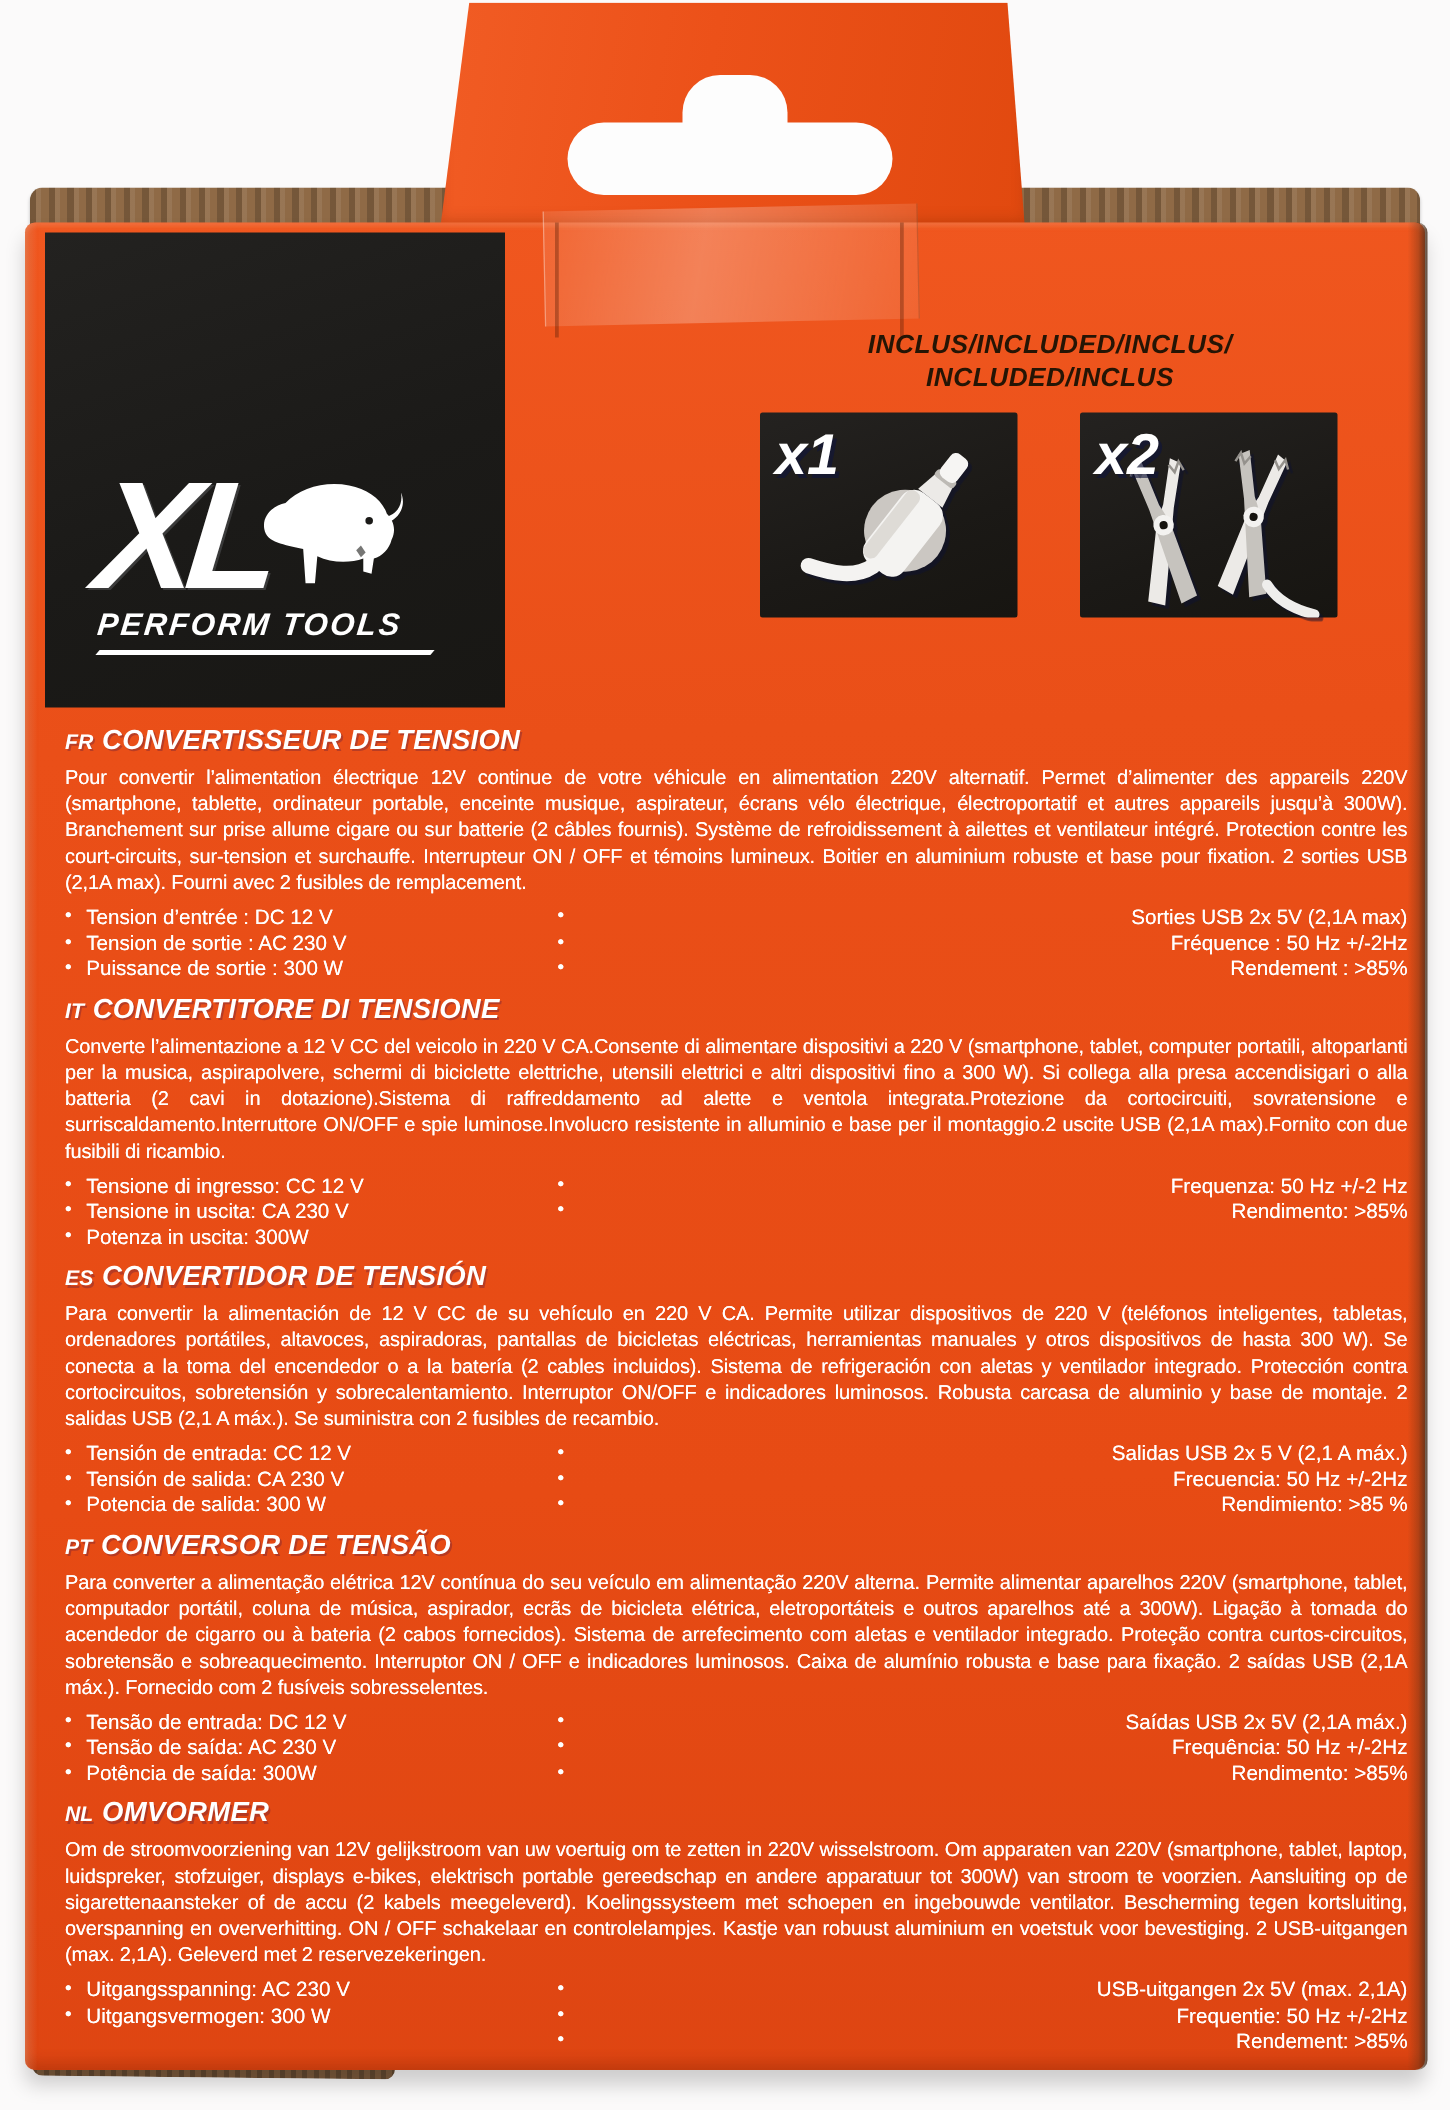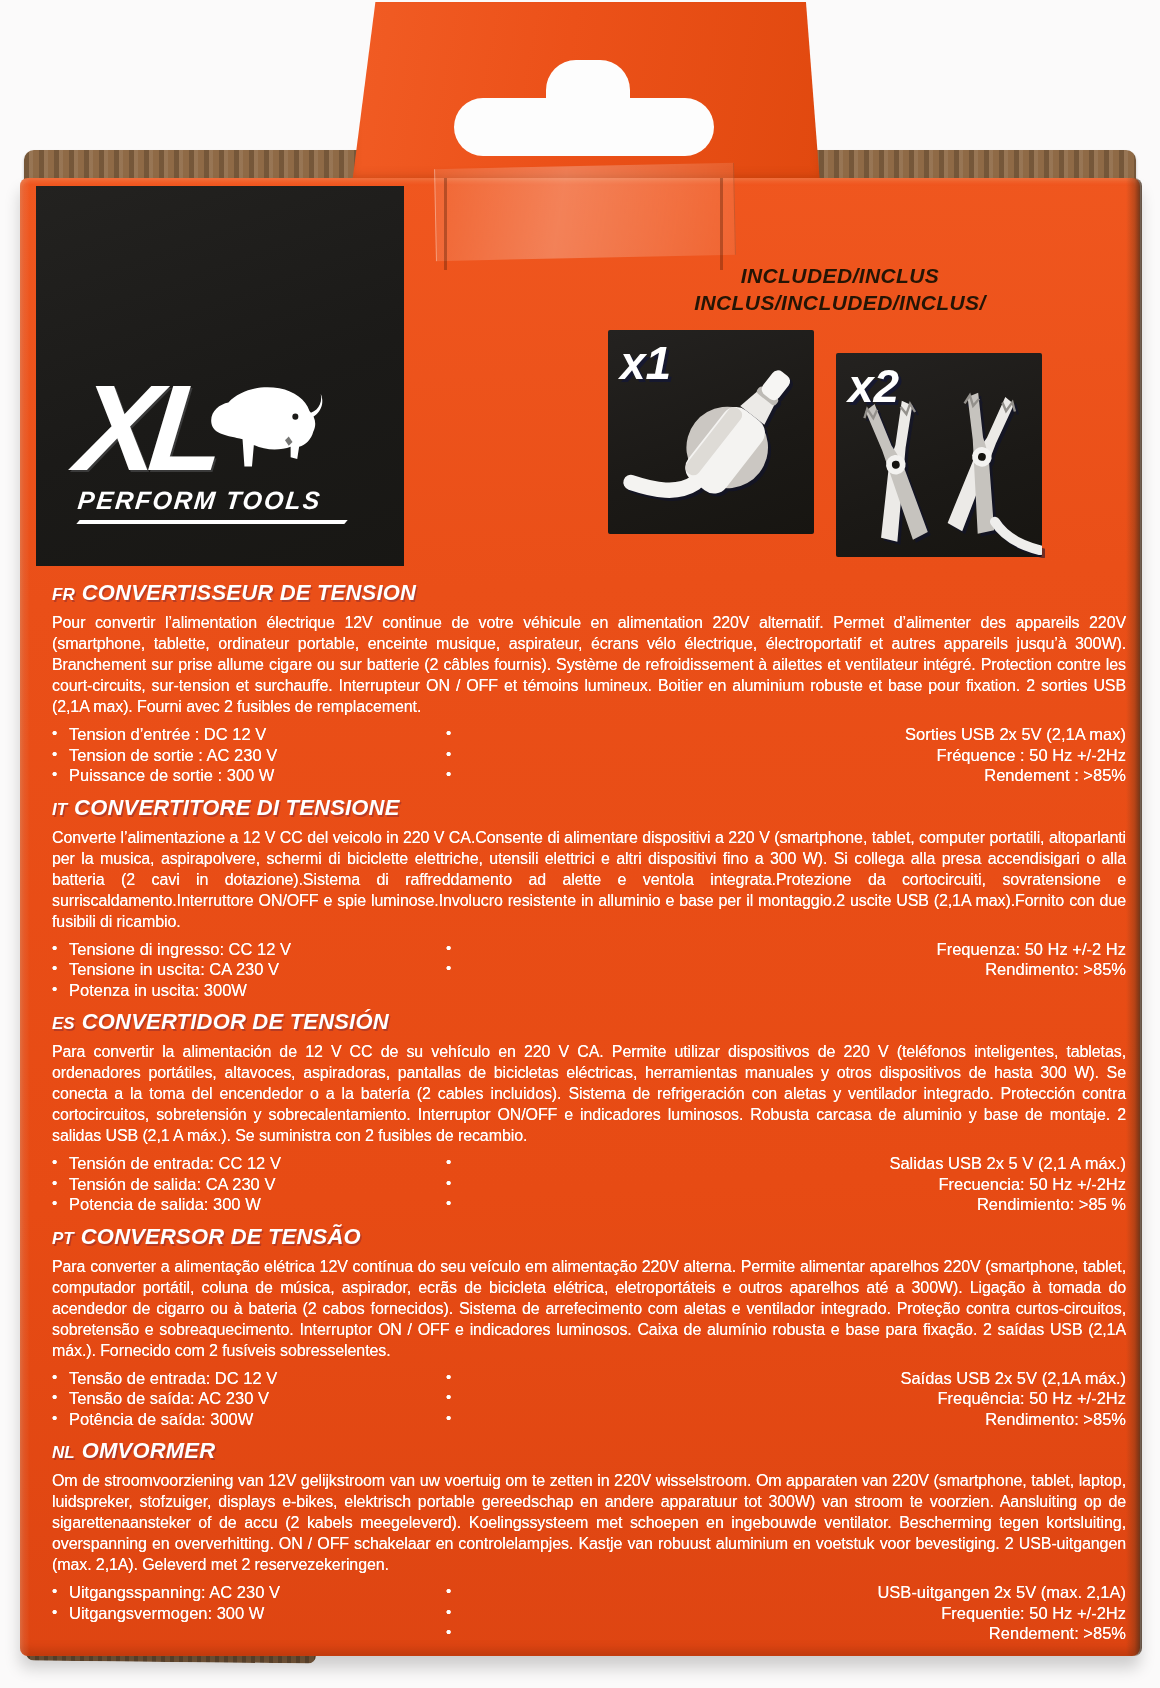--- a/index.html
+++ b/index.html
@@ -97,26 +97,26 @@
   }
   .logo-underline { width:268px; height:4px; background:#ffffff; margin-top:5px; transform:skewX(-40deg); }
 
   
   .included {
     position:absolute; left:600px; top:84px; width:440px;
     text-align:center; font-size:21px; font-weight:bold; font-style:italic;
     color:#251505; line-height:27px; letter-spacing:0.4px;
   }
   .item-box {
-    position:absolute; top:152px; width:206px; height:204px;
+    position:absolute; top:152px; width:206px; height:164px;
     background:linear-gradient(160deg,#242220 0%, #1b1916 60%, #171511 100%);
     border-radius:2px;
   }
   .item-box-1 { left:588px; }
-  .item-box-2 { left:816px;margin-top:23px; }
+  .item-box-2 { left:844px; }
   .qty {
     position:absolute; top:6px; left:12px; z-index:2;
     font-size:46px; font-weight:bold; font-style:italic; color:#ffffff;
     text-shadow:3px 3px 0 rgba(15,20,60,0.6);
   }
   .item-svg { position:absolute; inset:0; width:100%; height:100%;
     filter:drop-shadow(3px 3px 0 rgba(14,18,48,0.55)); }
 
   
   .sections {
@@ -176,22 +176,22 @@
           <path fill="#ffffff" d="M112,36 C122,34 128,26 126,15 C131,27 124,38 112,42 Z"></path>
           <circle cx="99" cy="39" r="3.2" fill="#1b1a18"></circle>
           <path fill="#1b1a18" d="M88,64 L92,60 L96,66 L92,70 Z" opacity="0.6"></path>
         </svg>
       </div>
       <div class="logo-tagline">PERFORM TOOLS</div>
       <div class="logo-underline"></div>
     </div>
 
     <div class="included">
+      <div>INCLUS/INCLUDED/INCLUS/</div>
       <div>INCLUDED/INCLUS</div>
-      <div>INCLUS/INCLUDED/INCLUS/</div>
     </div>
 
     <div class="item-box item-box-1">
       <span class="qty">x1</span>
       <svg class="item-svg" viewBox="0 0 120 120">
         <g transform="translate(12,4) rotate(38 60 62)">
           <circle cx="60" cy="66" r="24" fill="#cbc7c2"></circle>
           <rect x="46" y="42" width="28" height="52" rx="9" fill="#f4f3f1"></rect>
           <rect x="47" y="44" width="9" height="48" rx="4" fill="#d9d6d1" opacity="0.85"></rect>
           <path d="M51,42 L69,42 L66,27 L54,27 Z" fill="#eceae7"></path>

